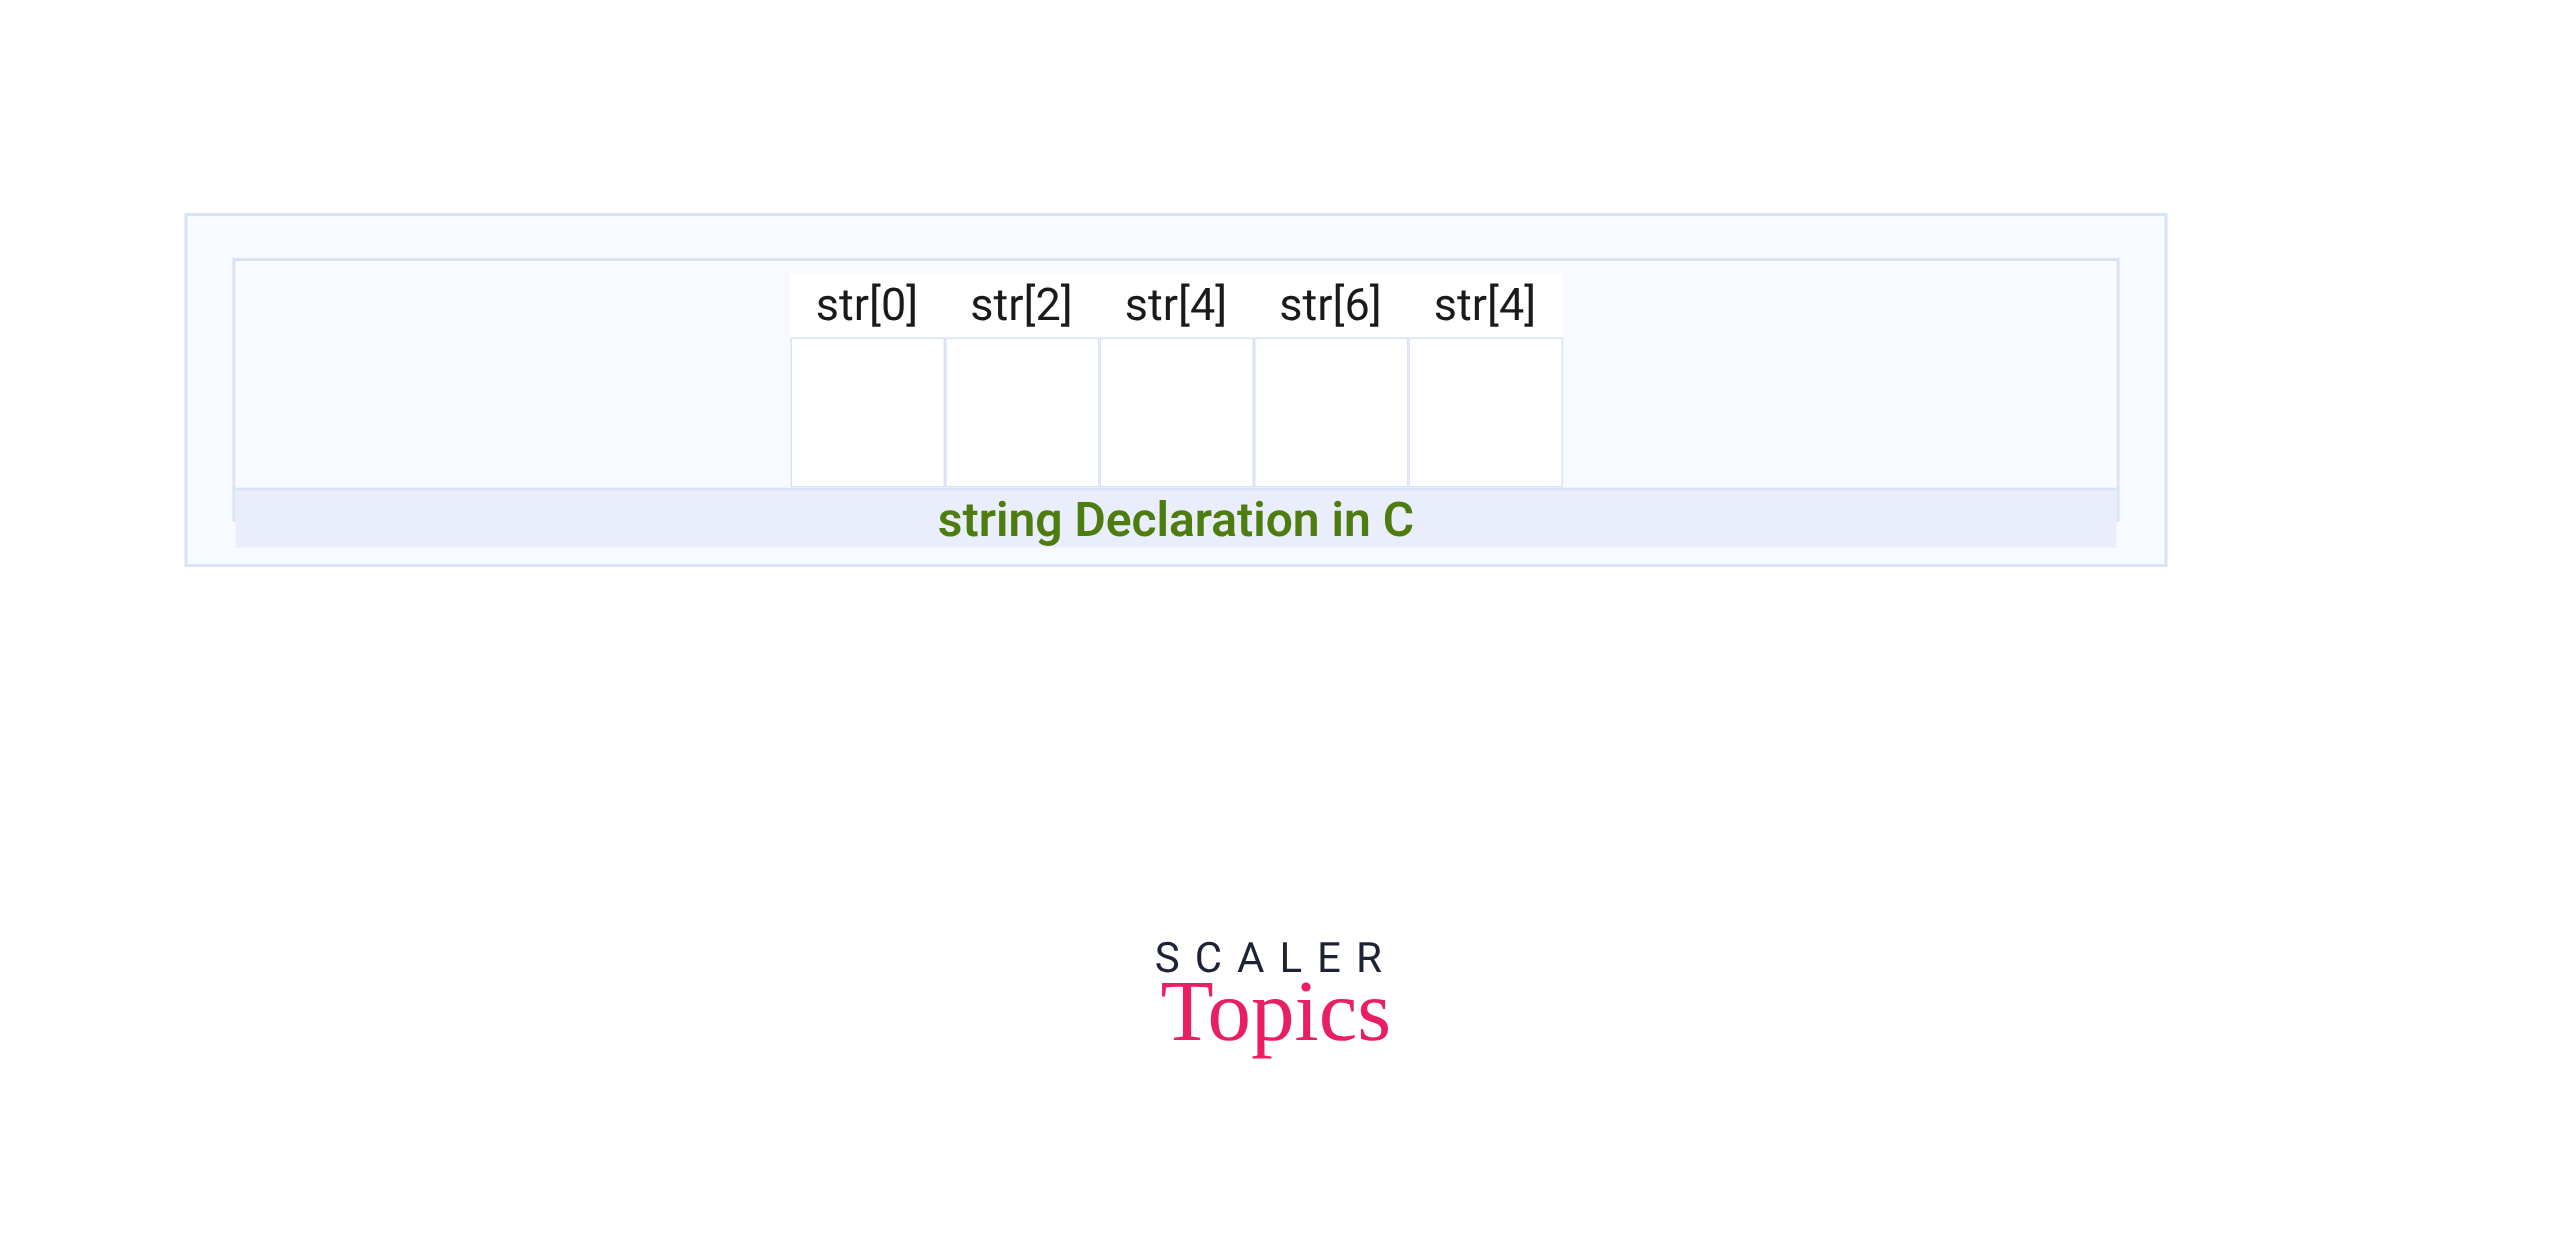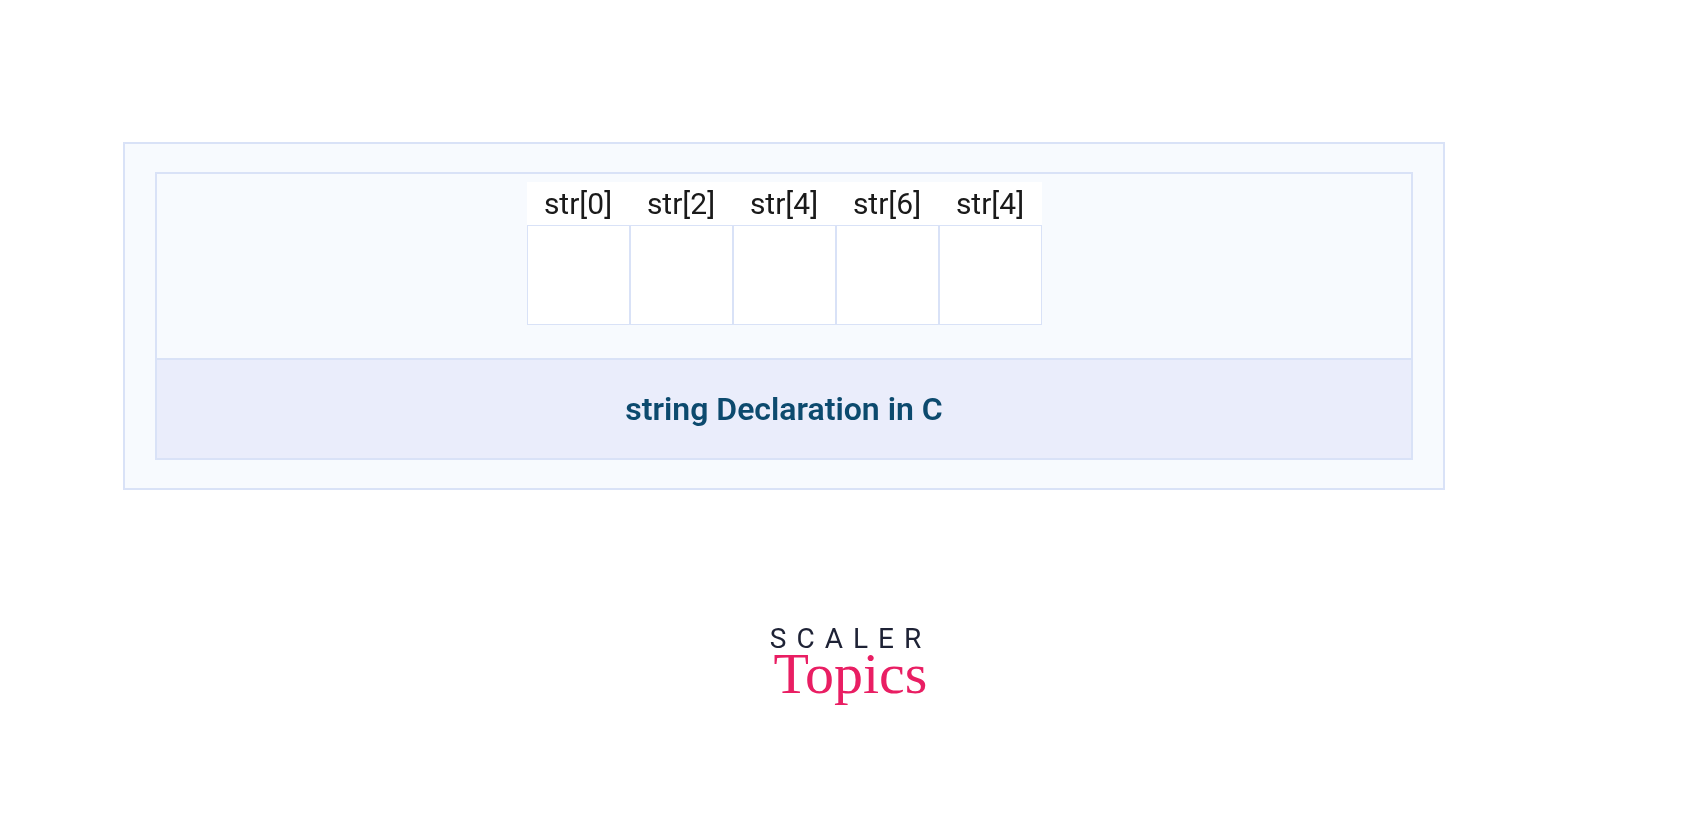--- a/index.html
+++ b/index.html
@@ -8,21 +8,21 @@
     height: 839px;
     background: #ffffff;
     font-family: -apple-system, BlinkMacSystemFont, "Segoe UI", Roboto, sans-serif;
     position: relative;
   }
   .outer-frame {
     position: absolute;
     left: 123px;
     top: 142px;
     width: 1322px;
-    height: 348px;
+    height: 236px;
     background: #f7fafe;
     border: 2px solid #d9e2f7;
     padding: 28px 30px;
   }
   .inner-frame {
     width: 100%;
     height: 100%;
     border: 2px solid #d9e2f7;
     display: flex;
     flex-direction: column;
@@ -64,21 +64,21 @@
   }
   .caption-bar {
     height: 100px;
     background: #eaedfb;
     border-top: 2px solid #d9e2f7;
     display: flex;
     align-items: center;
     justify-content: center;
     font-size: 32px;
     font-weight: 600;
-    color: #0c4a6e;
+    color: #4d7c0f;
   }
   .logo {
     position: absolute;
     left: 50%;
     top: 578px;
     transform: translateX(-50%);
     text-align: center;
   }
   .logo-scaler {
     font-size: 28px;

